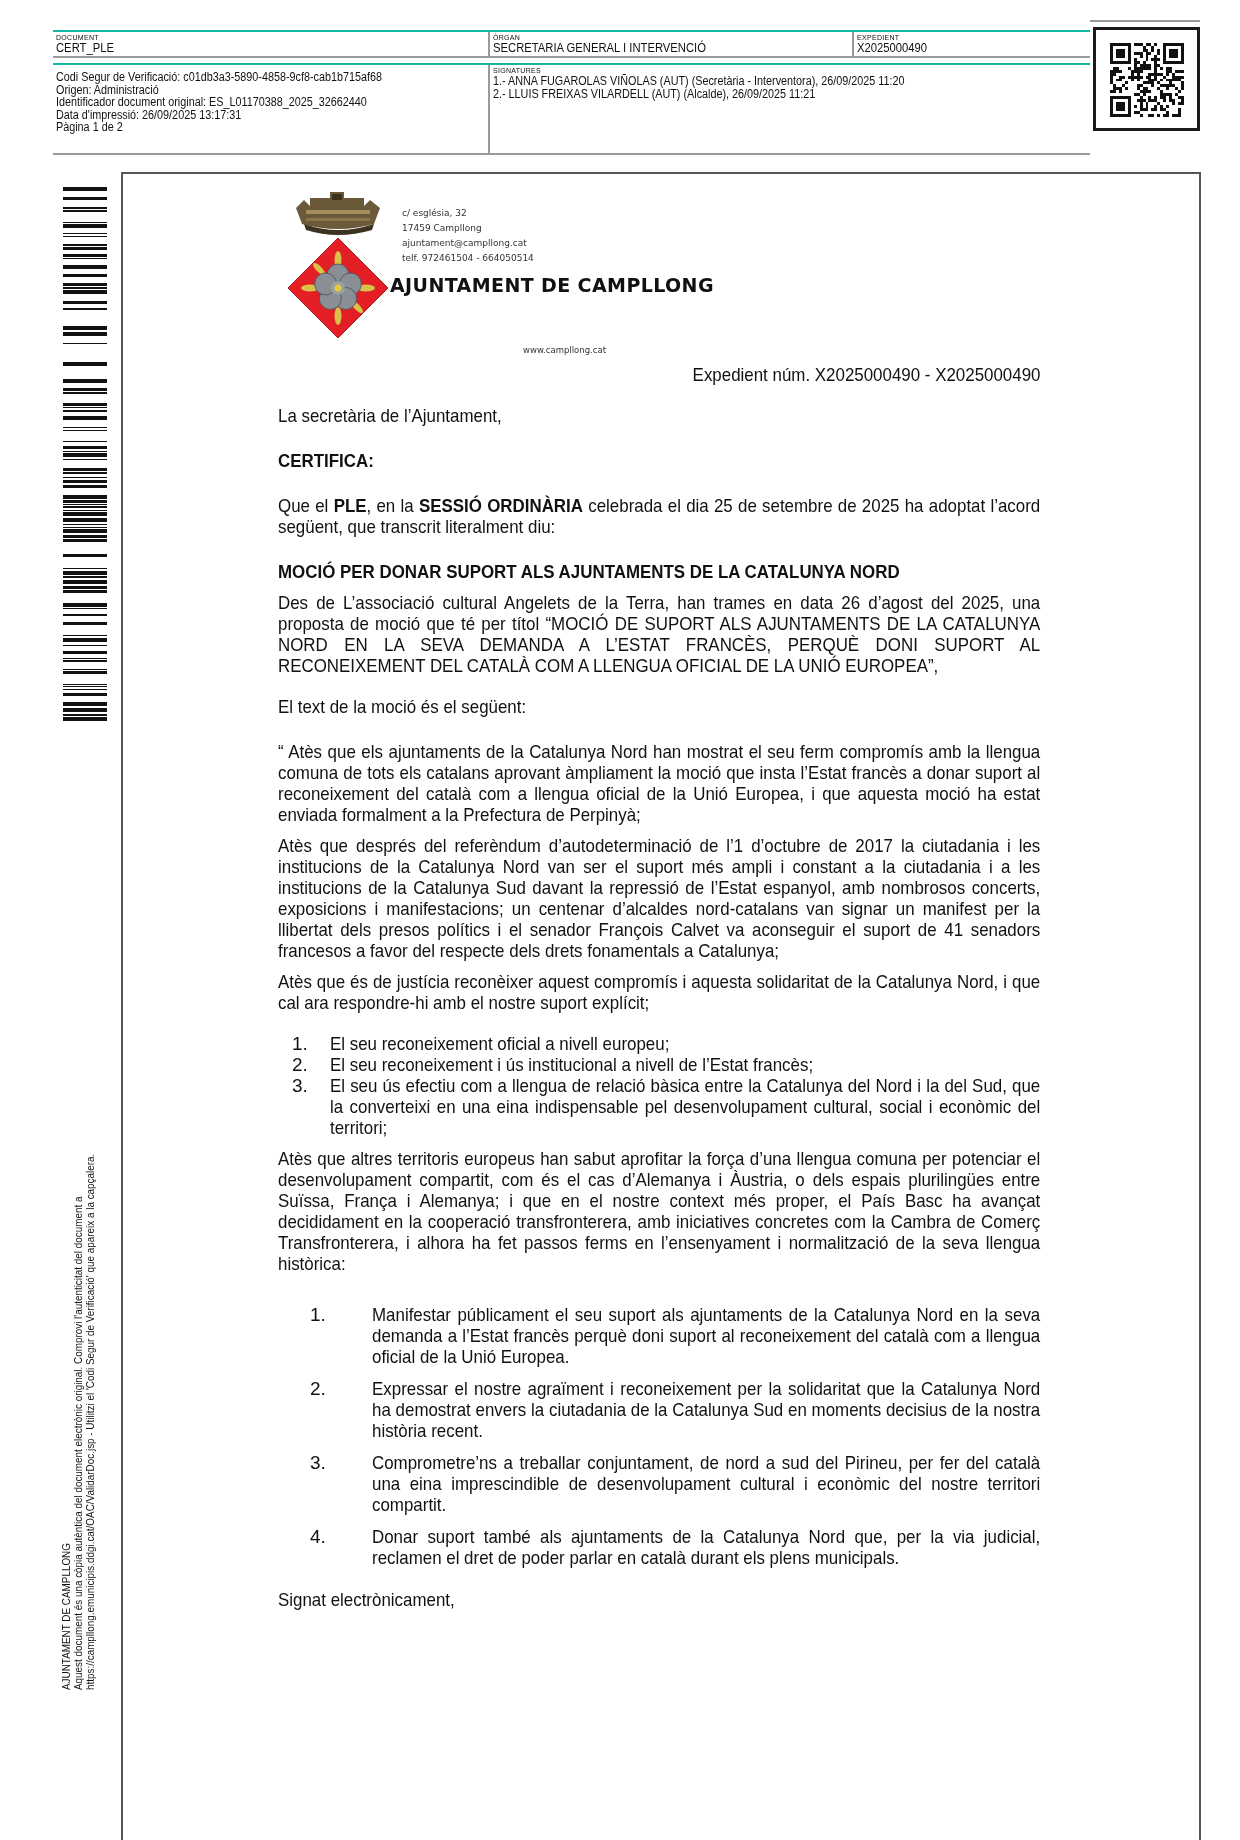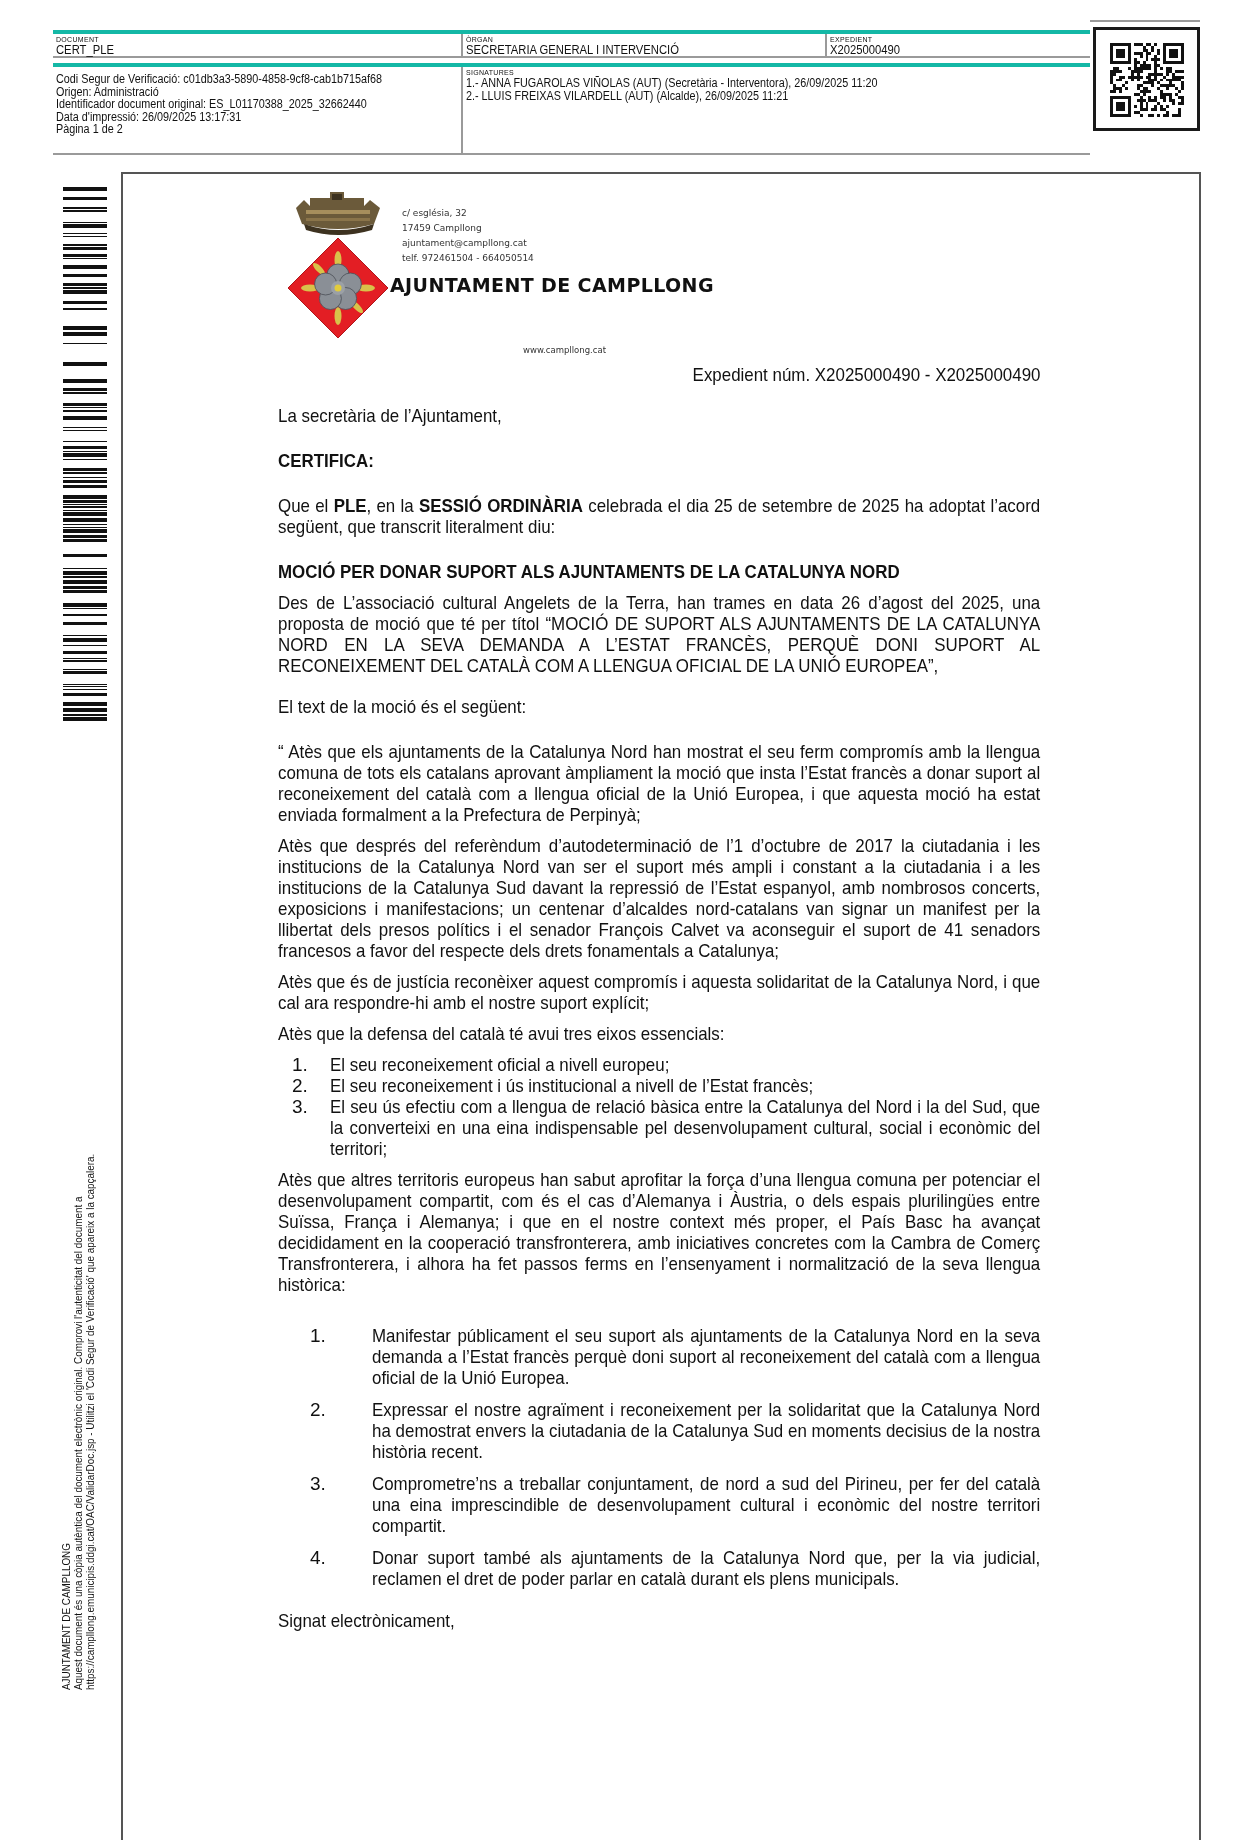--- a/index.html
+++ b/index.html
@@ -1,22 +1,22 @@
 <!DOCTYPE html>
 <html><head>
 <meta charset="utf-8">
 <style>
   * { box-sizing: border-box; margin: 0; padding: 0; }
   html, body { width: 1240px; height: 1840px; background: #ffffff; overflow: hidden; }
   body { position: relative; font-family: "Liberation Sans", sans-serif; color: #111; }
 
   
-  .hbox { position: absolute; border-top: 4px solid #14b8a6; border-bottom: 2px solid #9a9a9a; }
+  .hbox { position: absolute; border-top: 2px solid #14b8a6; border-bottom: 2px solid #9a9a9a; }
   .hcell { position: absolute; top: 0; bottom: 0; padding: 2px 3px; }
-  .hcell + .hcell { border-left: 2px solid #9a9a9a; }
+  .hcell + .hcell { border-left: 2px solid #9a9a9a; margin-left: 27px; }
   .hlabel { font-size: 7px; letter-spacing: 0.3px; line-height: 8px; color: #111; display: block; }
   .hval { font-size: 12.5px; line-height: 13px; display: block; transform: scaleX(0.9); transform-origin: left; white-space: nowrap; }
   .hline { font-size: 12px; line-height: 12.5px; display: block; transform: scaleX(0.9); transform-origin: left; white-space: nowrap; }
 
   #row1 { left: 53px; top: 30px; width: 1037px; height: 28px; }
   #row2 { left: 53px; top: 63px; width: 1037px; height: 92px; }
 
   .qrbox { position: absolute; left: 1093px; top: 27px; width: 107px; height: 104px; border: 3px solid #1a1a1a; background: #fff; }
   .qrtopline { position: absolute; left: 1090px; top: 20px; width: 110px; height: 2px; background: #9a9a9a; }
   .qr { position: absolute; left: 14px; top: 13px; width: 74px; height: 74px; }
@@ -462,21 +462,20 @@
   <div class="p"><span class="sq">Des de L’associació cultural Angelets de la Terra, han trames en data 26 d’agost del 2025, una proposta de moció que té per títol “MOCIÓ DE SUPORT ALS AJUNTAMENTS DE LA CATALUNYA NORD EN LA SEVA DEMANDA A L’ESTAT FRANCÈS, PERQUÈ DONI SUPORT AL RECONEIXEMENT DEL CATALÀ COM A LLENGUA OFICIAL DE LA UNIÓ EUROPEA”,</span></div>
   <div class="gap-m"></div>
   <div class="p"><span class="sq">El text de la moció és el següent:</span></div>
   <div class="gap-l"></div>
   <div class="p"><span class="sq">“ Atès que els ajuntaments de la Catalunya Nord han mostrat el seu ferm compromís amb la llengua comuna de tots els catalans aprovant àmpliament la moció que insta l’Estat francès a donar suport al reconeixement del català com a llengua oficial de la Unió Europea, i que aquesta moció ha estat enviada formalment a la Prefectura de Perpinyà;</span></div>
   <div class="gap-s"></div>
   <div class="p"><span class="sq">Atès que després del referèndum d’autodeterminació de l’1 d’octubre de 2017 la ciutadania i les institucions de la Catalunya Nord van ser el suport més ampli i constant a la ciutadania i a les institucions de la Catalunya Sud davant la repressió de l’Estat espanyol, amb nombrosos concerts, exposicions i manifestacions; un centenar d’alcaldes nord-catalans van signar un manifest per la llibertat dels presos polítics i el senador François Calvet va aconseguir el suport de 41 senadors francesos a favor del respecte dels drets fonamentals a Catalunya;</span></div>
   <div class="gap-s"></div>
   <div class="p"><span class="sq">Atès que és de justícia reconèixer aquest compromís i aquesta solidaritat de la Catalunya Nord, i que cal ara respondre-hi amb el nostre suport explícit;</span></div>
   <div class="gap-s"></div>
-  <div class="p"><span class="sq">Atès que la defensa del català té avui tres eixos essencials:</span></div>
   <div class="gap-s"></div>
   <div class="olist">
     <div class="oitem">
         <span class="num">1.</span>
         <span class="txt"><span class="sq">El seu reconeixement oficial a nivell europeu;</span></span>
       </div>
     <div class="oitem">
         <span class="num">2.</span>
         <span class="txt"><span class="sq">El seu reconeixement i ús institucional a nivell de l’Estat francès;</span></span>
       </div>

